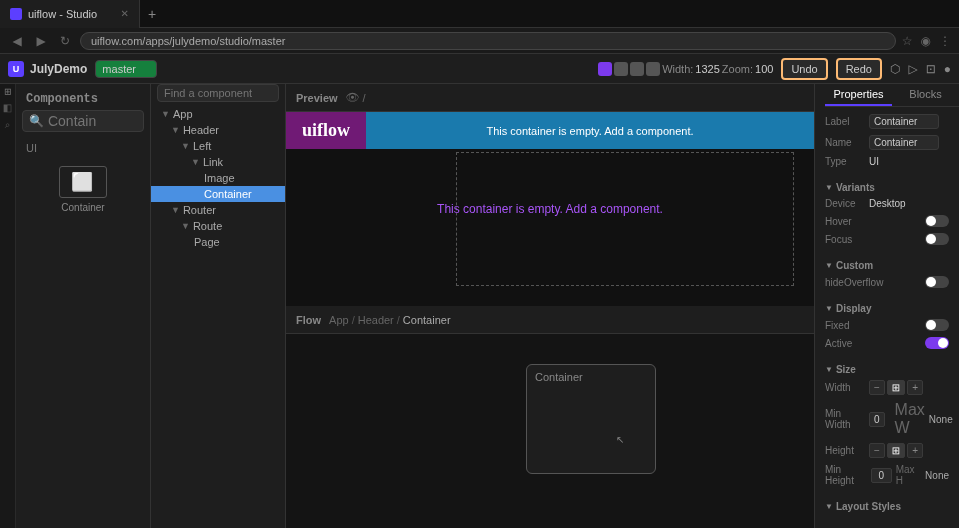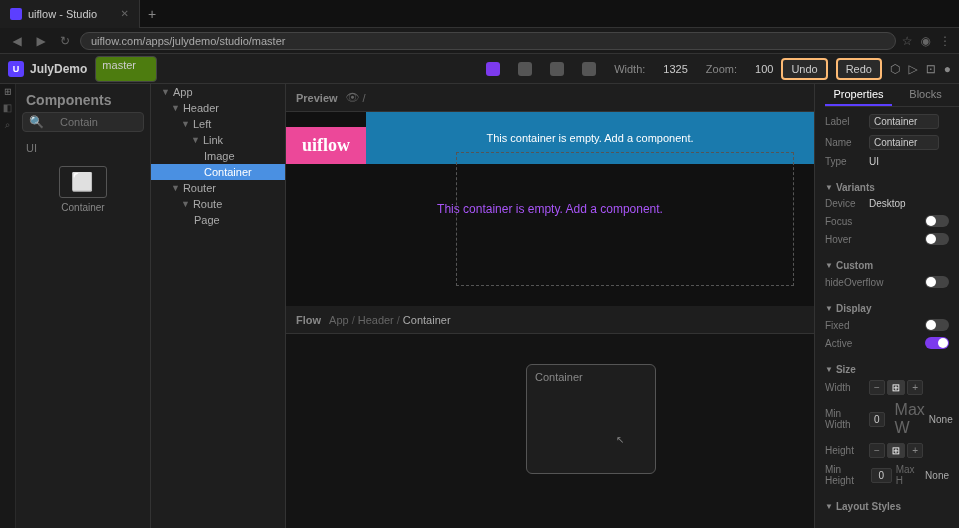--- a/index.html
+++ b/index.html
@@ -3,23 +3,23 @@
   <meta charset="utf-8">
   <style>
     * { box-sizing: border-box; margin: 0; padding: 0; }
     body { background: #1a1a1a; color: #ccc; font-family: -apple-system, BlinkMacSystemFont, 'Segoe UI', sans-serif; font-size: 12px; overflow: hidden; width: 959px; height: 528px; }
 
     
     #topbar { display: flex; align-items: center; background: #1e1e1e; height: 30px; border-bottom: 1px solid #333; padding: 0 8px; gap: 8px; }
     #topbar .logo-area { display: flex; align-items: center; gap: 6px; color: #fff; font-size: 12px; font-weight: 600; }
     #topbar .logo-icon { width: 16px; height: 16px; background: #5c3fff; border-radius: 3px; display: flex; align-items: center; justify-content: center; color: white; font-size: 9px; }
     #topbar .project-name { color: #ccc; font-size: 12px; }
-    #topbar .branch-select { background: #4d7c0f; border: 1px solid #444; color: #ccc; padding: 2px 20px 10px 6px; border-radius: 4px; font-size: 11px; cursor: pointer; appearance: none; }
+    #topbar .branch-select { background: #15803d; border: 1px solid #444; color: #ccc; padding: 2px 20px 2px 6px; border-radius: 4px; font-size: 11px; cursor: pointer; appearance: none; }
     #topbar .spacer { flex: 1; }
-    #topbar .toolbar-controls { display: flex; align-items: center; gap: 18px; }
+    #topbar .toolbar-controls { display: flex; align-items: center; gap: 2px; }
     .color-dot { width: 14px; height: 14px; border-radius: 3px; }
     .color-dot.purple { background: #7c3aed; }
     .color-dot.gray1 { background: #555; }
     .color-dot.gray2 { background: #555; }
     .color-dot.gray3 { background: #555; }
     .dim-label { color: #888; font-size: 11px; }
     .dim-value { color: #ccc; font-size: 11px; }
     #topbar .top-icons { display: flex; align-items: center; gap: 8px; color: #888; }
     .top-icon-btn { background: #2a2a2a; border: 2px solid #fdba74; border-radius: 4px; padding: 3px 8px; color: #ccc; font-size: 11px; cursor: pointer; }
 
@@ -32,23 +32,23 @@
     #addressbar { display: flex; align-items: center; background: #1a1a1a; height: 26px; border-bottom: 1px solid #333; padding: 0 8px; gap: 6px; }
     .nav-btn { color: #666; font-size: 12px; cursor: pointer; width: 18px; text-align: center; }
     .address-field { background: #2a2a2a; border: 1px solid #444; border-radius: 10px; flex: 1; height: 18px; display: flex; align-items: center; padding: 0 10px; color: #aaa; font-size: 11px; }
     .browser-icons { display: flex; gap: 8px; color: #666; font-size: 12px; }
 
     
     #main { display: flex; height: calc(528px - 84px); }
 
     
     #left-sidebar { width: 135px; background: #1e1e1e; border-right: 1px solid #333; display: flex; flex-direction: column; }
-    .sidebar-section-title { font-size: 14px; color: #888; padding: 8px 10px 4px; font-weight: 600; }
+    .sidebar-section-title { font-size: 12px; color: #888; padding: 8px 10px 4px; font-weight: 600; font-family: Liberation Mono, monospace; }
     .search-box { margin: 0 6px 6px; background: #2a2a2a; border: 1px solid #3a3a3a; border-radius: 4px; display: flex; align-items: center; padding: 2px 6px; gap: 4px; }
-    .search-box input { background: none; border: none; color: #ccc; font-size: 11px; width: 100%; outline: none; margin-left: 12px; }
+    .search-box input { background: none; border: none; color: #ccc; font-size: 14px; width: 100%; outline: none; }
     .component-item { display: flex; flex-direction: column; align-items: center; justify-content: center; padding: 8px; cursor: pointer; gap: 4px; }
     .component-box { width: 48px; height: 32px; border: 1px solid #555; border-radius: 3px; display: flex; align-items: center; justify-content: center; color: #666; }
     .component-label { font-size: 10px; color: #888; }
 
     
     #icon-strip { width: 16px; background: #181818; border-right: 1px solid #2a2a2a; display: flex; flex-direction: column; align-items: center; padding: 4px 0; gap: 6px; color: #555; font-size: 10px; }
 
     
     #tree-panel { width: 135px; background: #1e1e1e; border-right: 1px solid #333; display: flex; flex-direction: column; }
     .tree-title { font-size: 11px; color: #888; padding: 8px 10px 4px; font-weight: 600; }
@@ -65,21 +65,21 @@
 
     
     #center { flex: 1; display: flex; flex-direction: column; background: #1a1a1a; overflow: hidden; }
 
     
     #preview-bar { display: flex; align-items: center; background: #1e1e1e; border-bottom: 1px solid #333; height: 28px; padding: 0 10px; gap: 8px; }
     .preview-label { color: #888; font-size: 11px; font-weight: 600; }
     .preview-breadcrumb { color: #666; font-size: 11px; display: flex; align-items: center; gap: 3px; }
     .preview-container { flex: 1; position: relative; overflow: hidden; background: #0d0d0d; }
     .preview-inner { position: absolute; top: 0; left: 0; right: 0; display: flex; }
-    .preview-logo-area { background: #ec4899; padding: 8px 16px; display: flex; align-items: center; margin-top: 15px; }
+    .preview-logo-area { background: #701a75; padding: 8px 16px; display: flex; align-items: center; }
     .preview-logo-text { color: #fff; font-size: 18px; font-weight: bold; font-family: serif; }
     .preview-empty-container { background: #1a7aad; flex: 1; display: flex; align-items: center; justify-content: center; min-height: 36px; }
     .preview-empty-text { color: #fff; font-size: 11px; }
     .preview-center-message { position: absolute; top: 50%; left: 50%; transform: translate(-50%, -50%); color: #a855f7; font-size: 12px; text-align: center; }
     #flow-bar { display: flex; align-items: center; background: #1e1e1e; height: 28px; padding: 0 10px; border-bottom: 1px solid #333; }
     .flow-label { color: #888; font-size: 11px; font-weight: 600; }
     .flow-breadcrumb { color: #666; font-size: 11px; display: flex; align-items: center; gap: 3px; }
     .flow-breadcrumb .sep { color: #555; }
     .flow-breadcrumb .current { color: #aaa; }
     .flow-canvas { position: relative; flex: 1; height: 180px; background: #141414; }
@@ -183,20 +183,23 @@
     <div style="padding:4px 10px; color:#777; font-size:11px;">UI</div>
     <div class="component-item">
       <div class="component-box">
         <span style="font-size:18px; color:#555;">⬜</span>
       </div>
       <span class="component-label">Container</span>
     </div>
   </div>
 
   <div id="tree-panel">
+    <div class="tree-search">
+      <input type="text" style="background: none; border: none; color: rgb(204, 204, 204); font-size: 11px; width: 100%; outline: none;" placeholder="Find a component">
+    </div>
     <div class="tree-items">
       <div class="tree-item">
         <span class="arrow">▼</span>
         <span>App</span>
       </div>
       <div class="tree-item indent1">
         <span class="arrow">▼</span>
         <span>Header</span>
       </div>
       <div class="tree-item indent2">
@@ -302,25 +305,25 @@
     <div class="inspector-section">
       <div class="section-header">
         <span class="section-arrow">▼</span>
         <span>Variants</span>
       </div>
       <div class="inspector-row">
         <span class="inspector-row-label">Device</span>
         <span class="inspector-row-value">Desktop</span>
       </div>
       <div class="inspector-row">
+        <span class="inspector-row-label">Hover</span>
+        <div class="toggle-switch"></div>
+      </div>
+      <div class="inspector-row">
         <span class="inspector-row-label">Focus</span>
-        <div class="toggle-switch"></div>
-      </div>
-      <div class="inspector-row">
-        <span class="inspector-row-label">Hover</span>
         <div class="toggle-switch"></div>
       </div>
     </div>
 
     <div class="inspector-section">
       <div class="section-header">
         <span class="section-arrow">▼</span>
         <span>Custom</span>
       </div>
       <div class="inspector-row">

